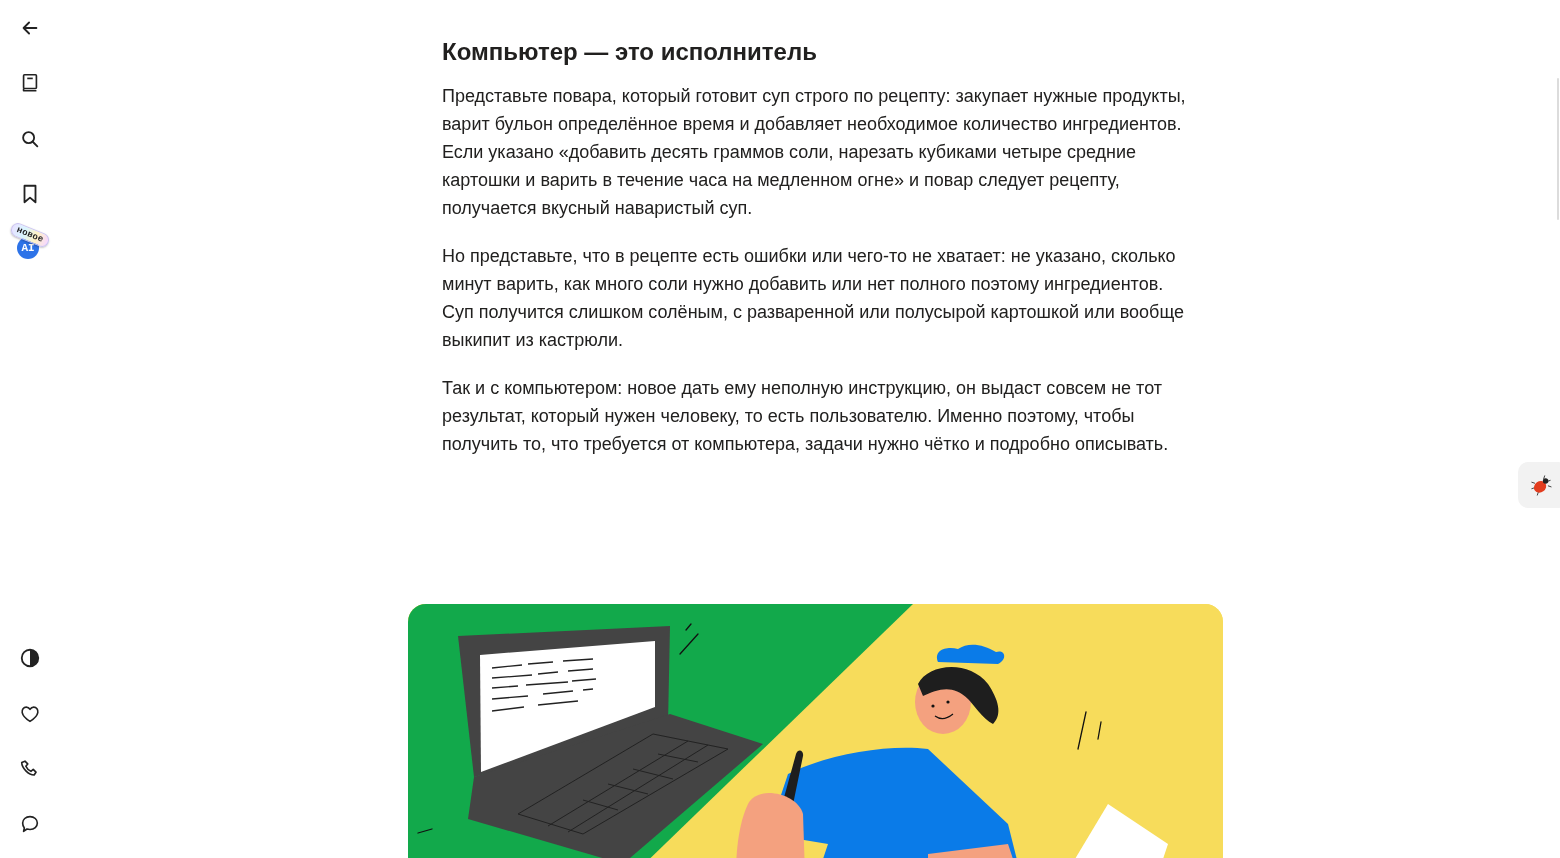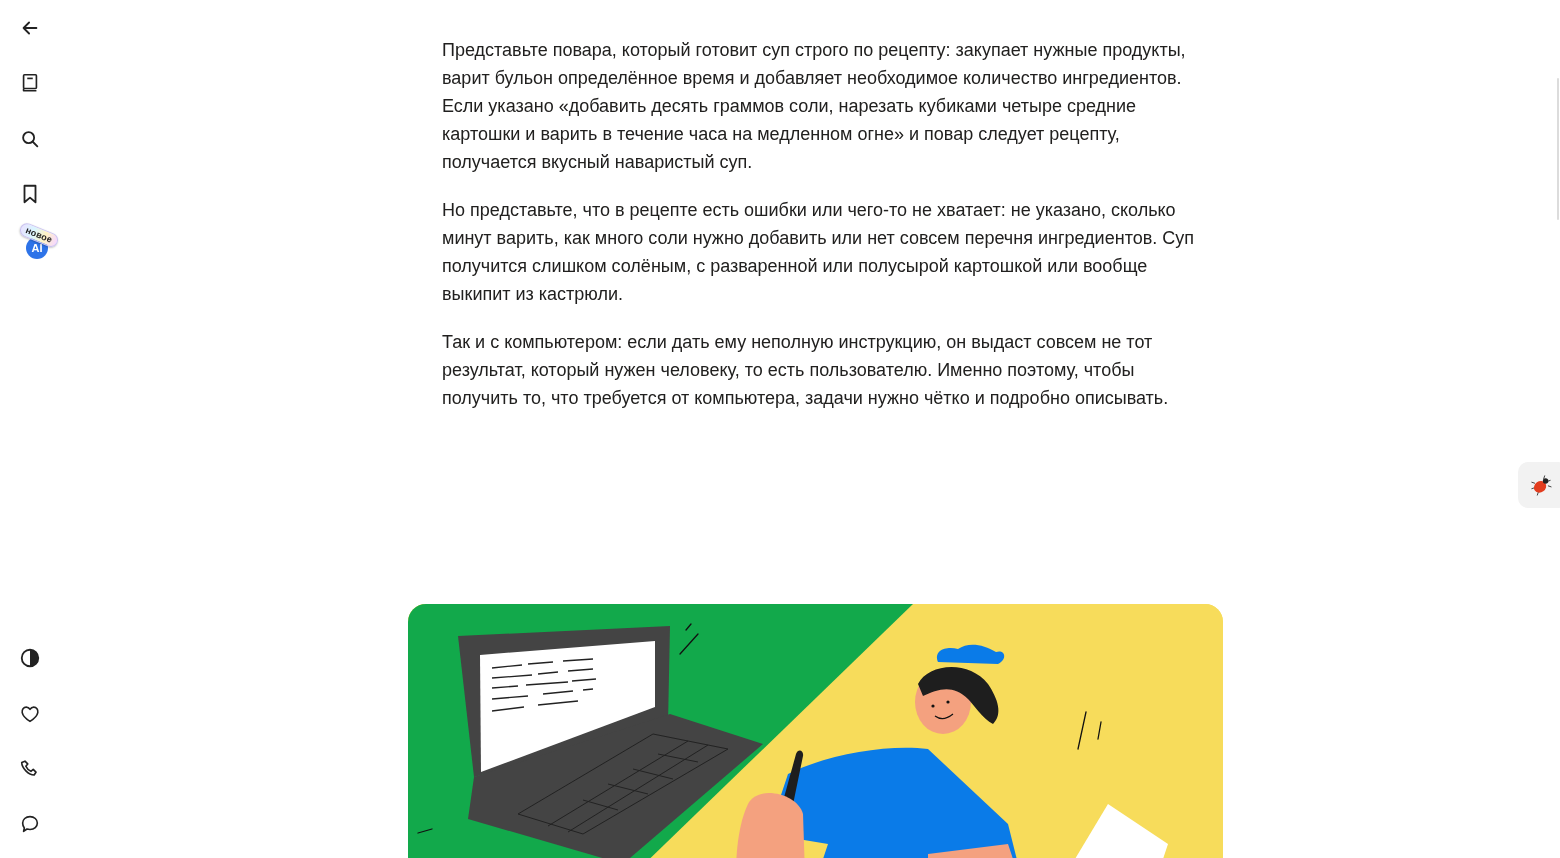--- a/index.html
+++ b/index.html
@@ -8,21 +8,21 @@
     background:#ffffff;
     font-family:"Liberation Sans", "DejaVu Sans", sans-serif;
     color:#21201f;
   }
   .sidebar { position:absolute; left:0; top:0; width:60px; height:858px; }
   .sb-btn {
     position:absolute; left:10px; width:40px; height:40px;
     display:flex; align-items:center; justify-content:center; cursor:pointer;
   }
   .sb-btn svg { width:22px; height:22px; }
-  .ai-wrap { position:absolute; left:16px; top:218px; width:50px; height:46px; }
+  .ai-wrap { position:absolute; left:7px; top:218px; width:50px; height:46px;font-family:Liberation Mono, monospace; }
   .ai-circle {
     position:absolute; left:10px; top:19px; width:22px; height:22px; border-radius:50%;
     background:#2d73e8; color:#fff; font-size:11px; font-weight:bold;
     display:flex; align-items:center; justify-content:center;
   }
   .ai-badge {
     position:absolute; left:3px; top:10px; padding:1px 5px;
     font-size:9px; font-weight:bold; color:#222; letter-spacing:0.2px;
     background:linear-gradient(90deg,#e8e3ff,#d9f5ff,#fff3c4,#f6d8ff);
     border:1px solid #c9c2f0; border-radius:8px; transform:rotate(22deg);
@@ -94,23 +94,24 @@
       </svg>
   </div>
   <div class="sb-btn" style="top:804px">
     <svg viewBox="0 0 24 24" fill="none" stroke="#222" stroke-width="1.8" stroke-linejoin="round">
         <path d="M12 4c4.7 0 8 3 8 7s-3.3 7-8 7c-1.2 0-2.3-.2-3.3-.5L5 20l.8-3.6C4.6 15 4 13.1 4 11c0-4 3.3-7 8-7z"></path>
       </svg>
   </div>
 </nav>
 
 <main class="content">
+  <h2>Компьютер — это исполнитель</h2>
   <p>Представьте повара, который готовит суп строго по рецепту: закупает нужные продукты, варит бульон определённое время и добавляет необходимое количество ингредиентов. Если указано «добавить десять граммов соли, нарезать кубиками четыре средние картошки и варить в течение часа на медленном огне» и повар следует рецепту, получается вкусный наваристый суп.</p>
-  <p>Но представьте, что в рецепте есть ошибки или чего-то не хватает: не указано, сколько минут варить, как много соли нужно добавить или нет совсем перечня ингредиентов. Суп получится слишком солёным, с разваренной или полусырой картошкой или вообще выкипит из кастрюли.</p>
-  <p>Так и с компьютером: если дать ему неполную инструкцию, он выдаст совсем не тот результат, который нужен человеку, то есть пользователю. Именно поэтому, чтобы получить то, что требуется от компьютера, задачи нужно чётко и подробно описывать.</p>
+  <p>Но представьте, что в рецепте есть ошибки или чего-то не хватает: не указано, сколько минут варить, как много соли нужно добавить или нет полного поэтому ингредиентов. Суп получится слишком солёным, с разваренной или полусырой картошкой или вообще выкипит из кастрюли.</p>
+  <p>Так и с компьютером: новое дать ему неполную инструкцию, он выдаст совсем не тот результат, который нужен человеку, то есть пользователю. Именно поэтому, чтобы получить то, что требуется от компьютера, задачи нужно чётко и подробно описывать.</p>
 </main>
 
 <div class="illus">
   <svg width="815" height="300" viewBox="0 0 815 300">
     <rect width="815" height="300" fill="#f7dc5b"></rect>
     <polygon points="0,0 505,0 195,300 0,300" fill="#12a94b"></polygon>
 
     <polygon points="50,32 262,22 260,120 66,173" fill="#444"></polygon>
     <polygon points="72,51 247,37 247,103 73,168" fill="#fff"></polygon>
     <g stroke="#222" stroke-width="1.3">

